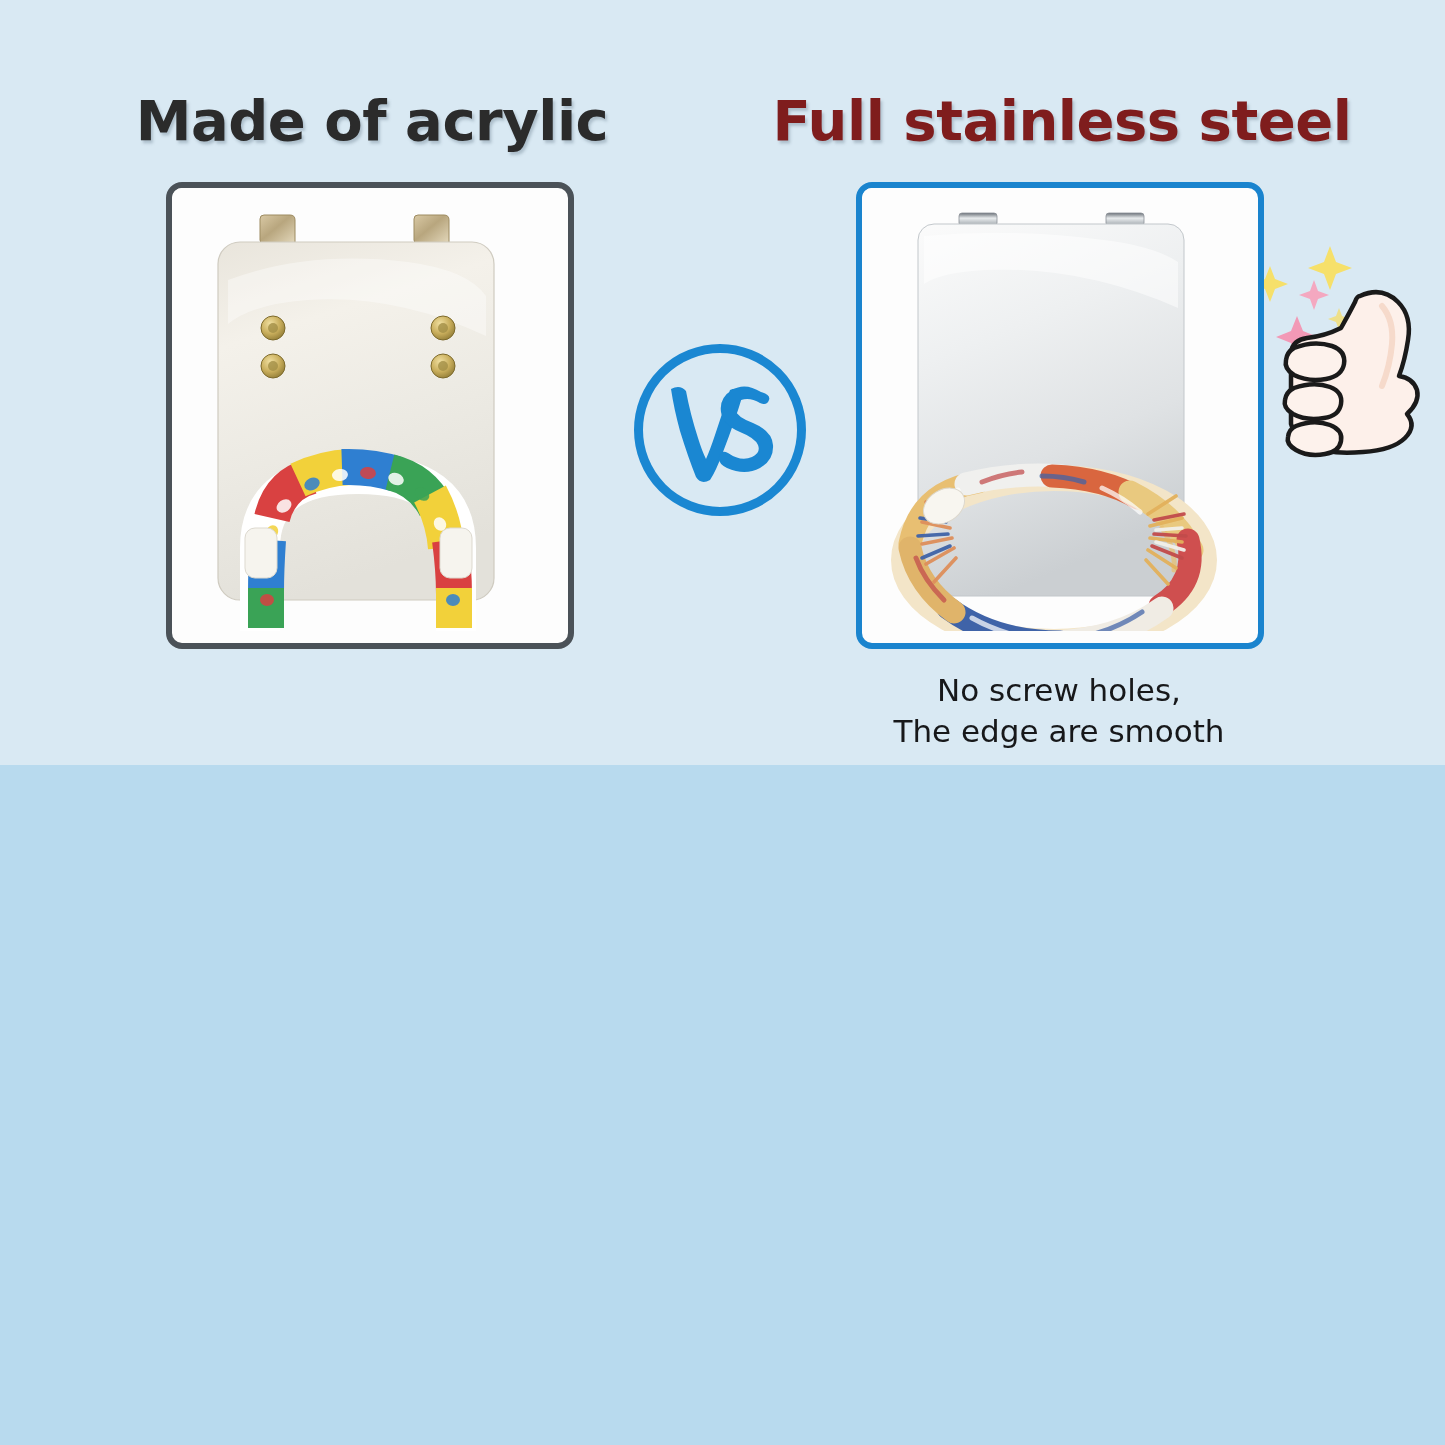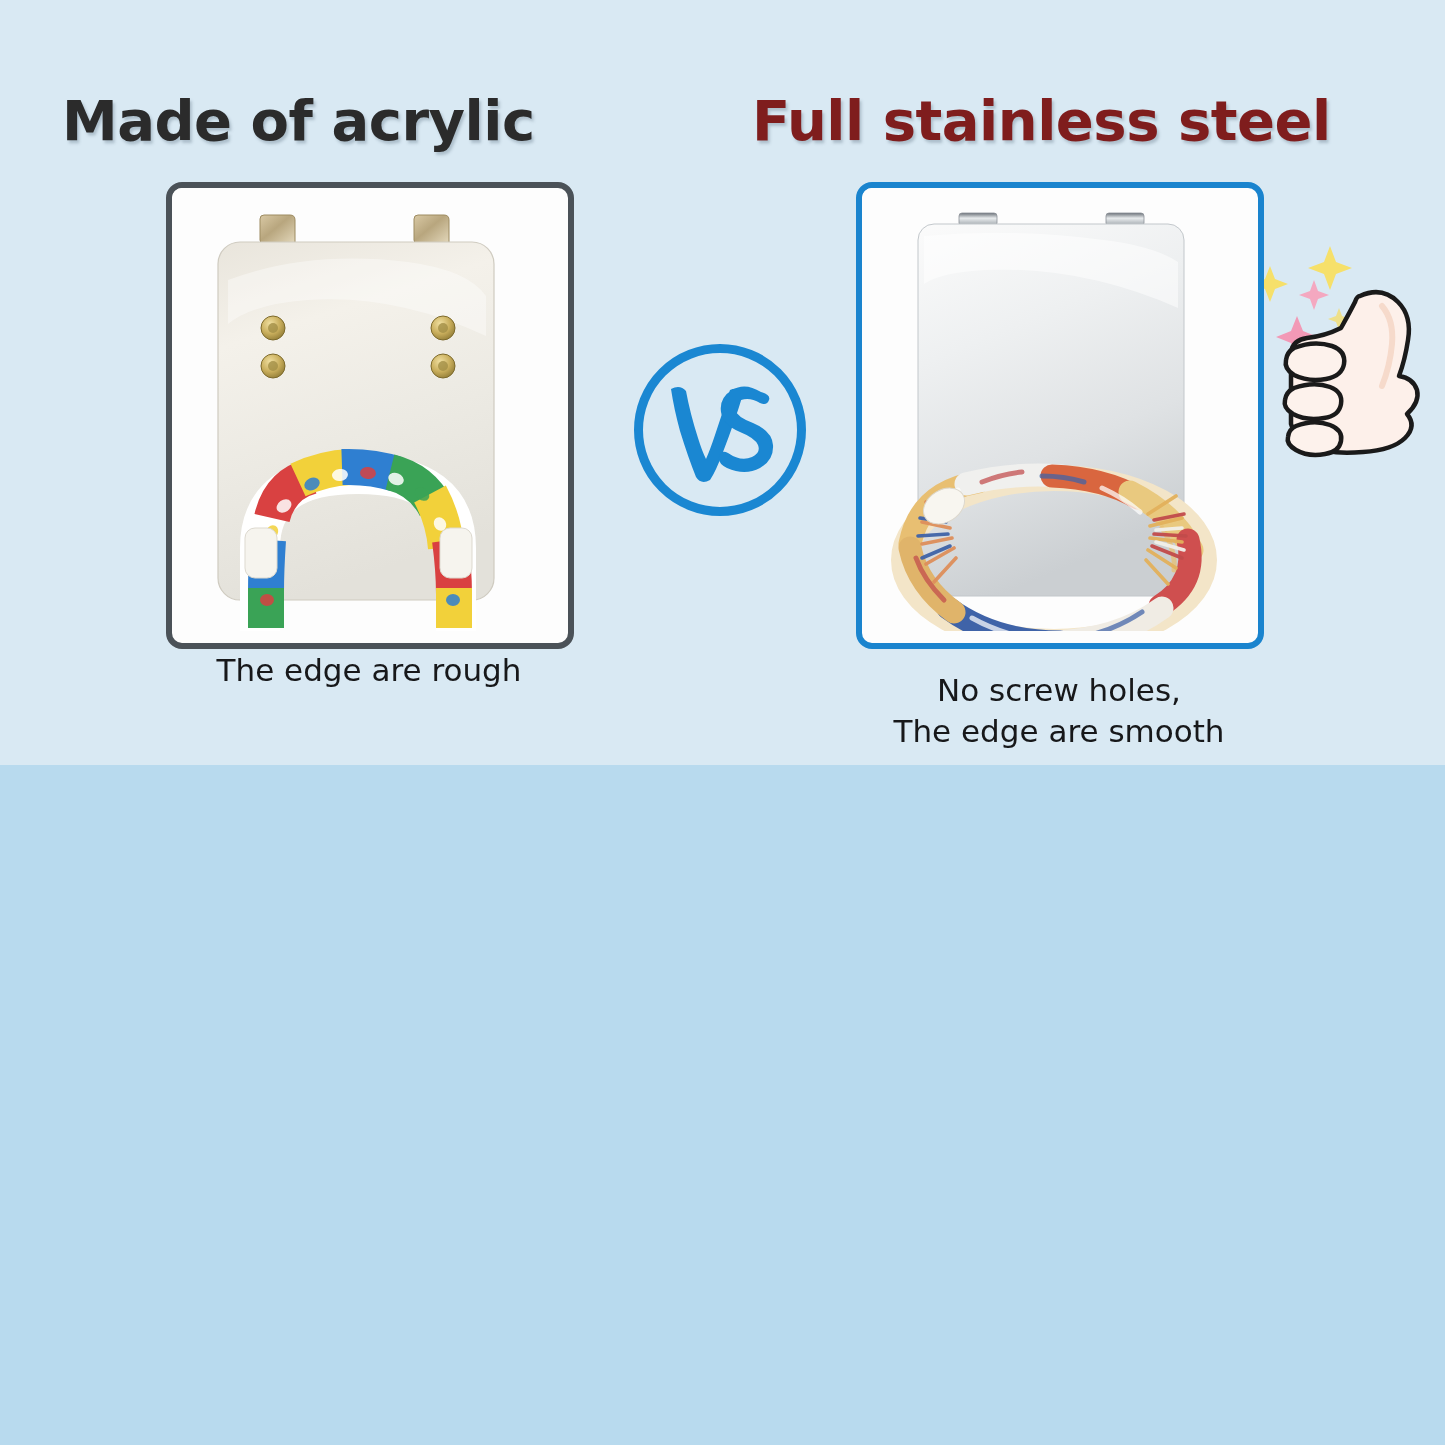--- a/index.html
+++ b/index.html
@@ -32,21 +32,21 @@
   
   .row { position: absolute; left: 0; width: 1445px; }
   .row-top    { top: 0;   height: 765px; }
   .row-bottom { top: 765px; height: 680px; }
 
   
   .heading {
     position: absolute;
     top: 88px;
     width: 620px;
-    text-align: left;
+    text-align: center;
     font-size: 56px;
     font-weight: bold;
     letter-spacing: -0.5px;
     font-family: "DejaVu Sans", sans-serif;
     text-shadow: 2px 3px 3px rgba(120,140,155,0.45);
   }
   .heading-left  { left: 62px;  color: #2b2b2b; }
   .heading-right { left: 752px; color: #7f1d1d; }
 
   
@@ -270,21 +270,20 @@
         <path d="M96 60 q22 -10 38 6 q14 14 10 38 q-3 20 -9 36 q14 2 18 14 q3 12 -10 24 q10 12 -2 24 q-12 12 -42 14 q-34 3 -52 -6 q-16 -8 -20 -22 l0 -72 q2 -12 16 -14 q18 -2 34 -10 q10 -18 14 -26 q2 -6 5 -6 z" fill="#fdf0ea" stroke="#1a1a1a" stroke-width="4.5" stroke-linejoin="round"></path>
         <path d="M30 112 q20 -8 38 -2 q14 5 12 18 q-2 12 -18 15 q-18 3 -32 -4 q-10 -6 -8 -15 q1 -8 8 -12 z" fill="#fdf2ec" stroke="#1a1a1a" stroke-width="4.5" stroke-linejoin="round"></path>
         <path d="M30 152 q20 -7 36 -1 q13 5 11 17 q-2 12 -17 14 q-18 3 -31 -4 q-10 -6 -8 -14 q1 -8 9 -12 z" fill="#fdf2ec" stroke="#1a1a1a" stroke-width="4.5" stroke-linejoin="round"></path>
         <path d="M32 190 q18 -7 34 -1 q13 5 11 16 q-2 11 -16 13 q-17 3 -29 -4 q-10 -6 -8 -13 q1 -8 8 -11 z" fill="#fdf2ec" stroke="#1a1a1a" stroke-width="4.5" stroke-linejoin="round"></path>
         <path d="M118 70 q12 14 10 38 q-2 22 -10 42" fill="none" stroke="#f6dacb" stroke-width="6" stroke-linecap="round"></path>
       </g>
     </svg>
   </div>
 
   <div class="caption cap-tl">
-    <span class="ln">The edge are rough</span>
   </div>
   <div class="caption cap-tr">
     <span class="ln">No screw holes,</span>
     <span class="ln">The edge are smooth</span>
   </div>
 </div>
 
 <div class="row row-bottom">
 
   

